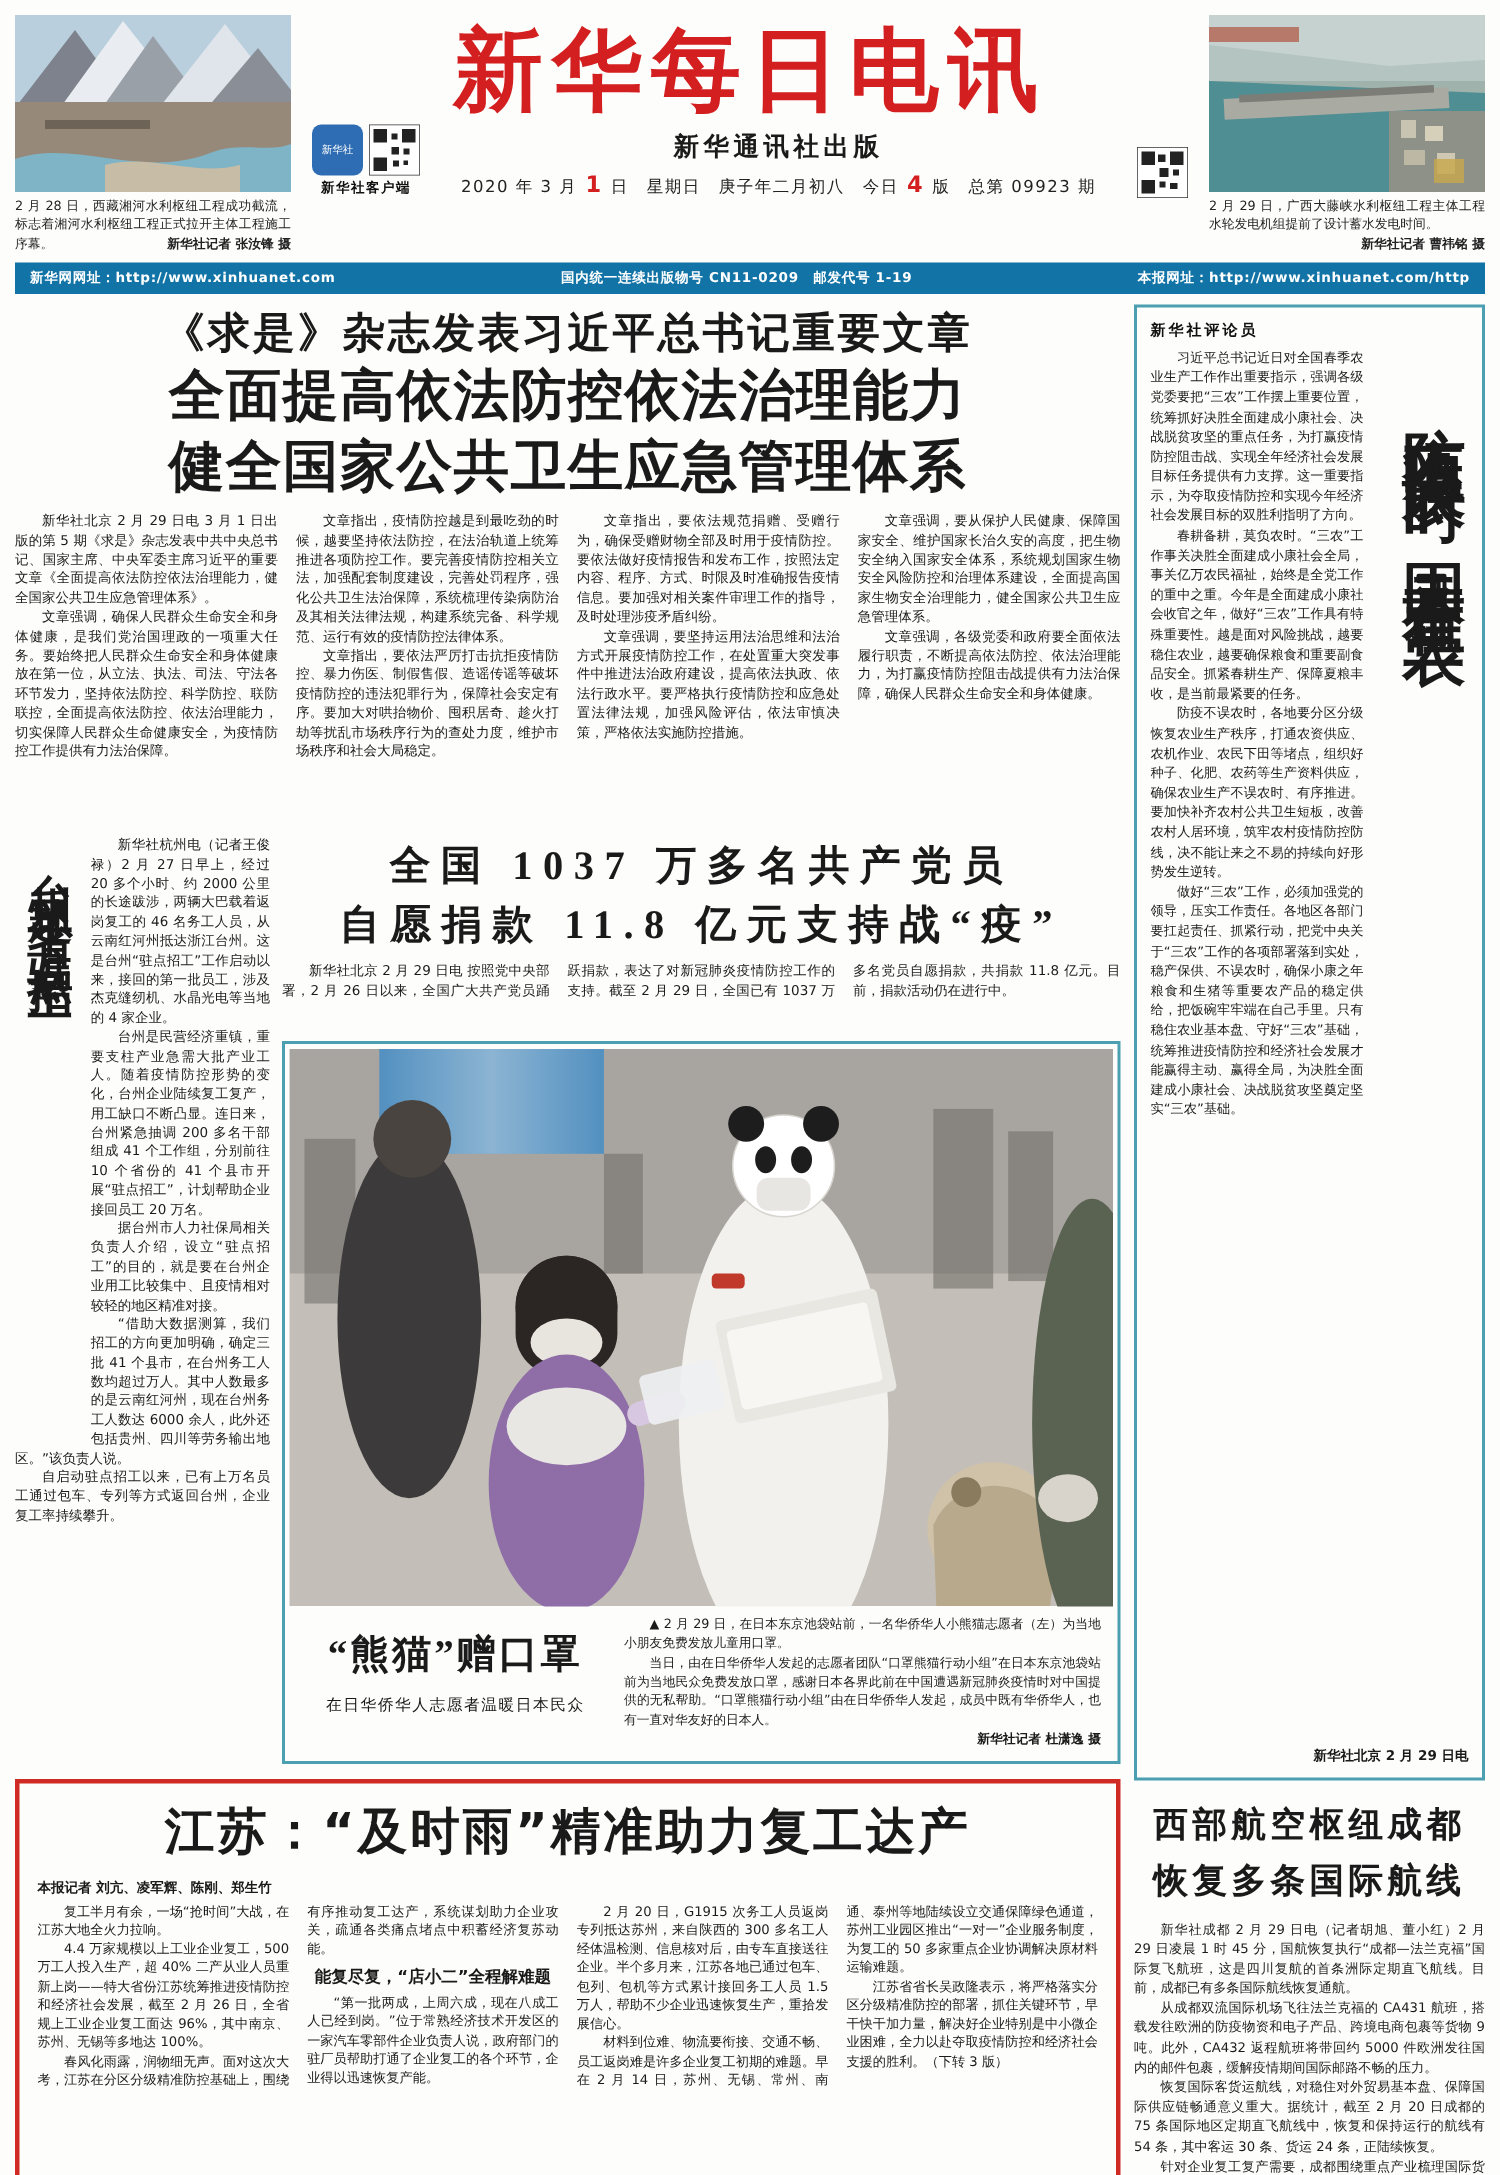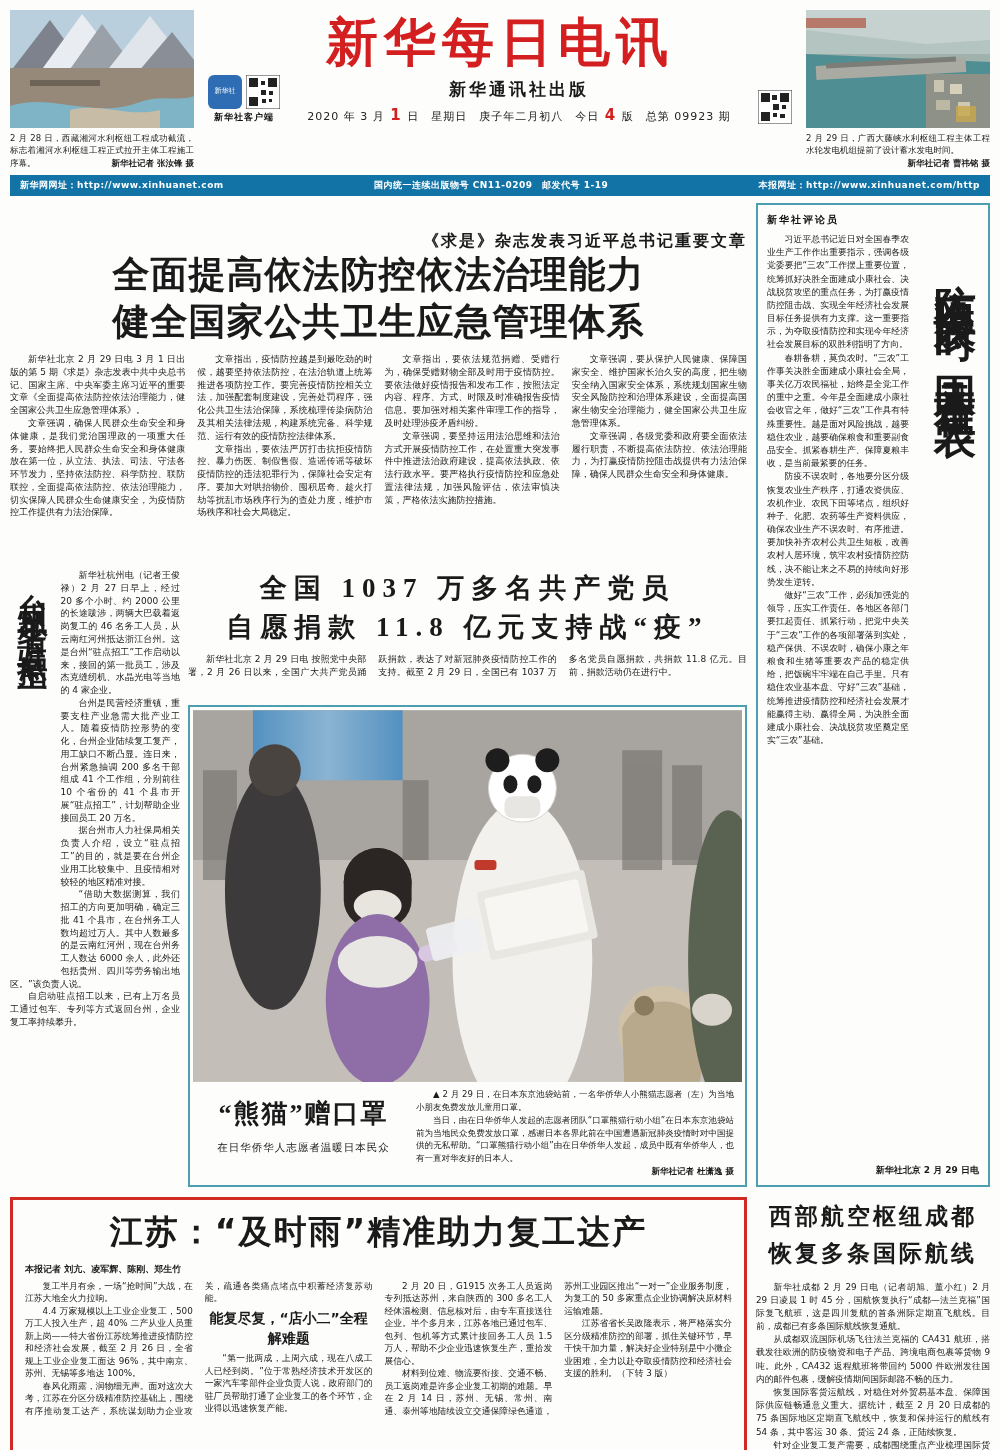--- a/index.html
+++ b/index.html
@@ -12,21 +12,21 @@
   .serif { font-family:"Liberation Serif","DejaVu Serif",serif; }
 
   
   #header { display:flex; justify-content:space-between; align-items:flex-start; }
   .corner-photo { width:184px; flex:0 0 184px; }
   .corner-photo svg { display:block; width:184px; height:118px; }
   .corner-caption { font-size:8.5px; line-height:1.45; margin-top:4px; text-align:justify; color:#222; }
   .corner-caption .credit { font-weight:bold; float:right; }
   #masthead-block { flex:1; padding:0 14px; text-align:center; }
   #paper-title {
-    color:#d31f1f; font-weight:bold; font-size:52px; line-height:1.05;
+    color:#d31f1f; font-weight:bold; font-size:60px; line-height:1.05;
     letter-spacing:6px; white-space:nowrap; margin-top:6px;
   }
   #masthead-sub { display:flex; align-items:flex-end; justify-content:flex-end; margin-top:4px; }
   .qr-cluster { display:flex; gap:4px; align-items:flex-end; }
   .app-tile { width:34px; height:34px; background:#2e6db4; border-radius:6px; color:#fff;
     font-size:7px; display:flex; align-items:center; justify-content:center; text-align:center; line-height:1.2;}
   .qr { width:34px; height:34px; }
   .qr-label { font-size:9px; font-weight:bold; letter-spacing:1px; margin-top:2px; color:#111; }
   #pub-center { flex:1; text-align:center; }
   #publisher { font-size:17px; font-weight:bold; letter-spacing:3px; }
@@ -38,21 +38,21 @@
     margin-top:6px; background:#1173a6; color:#fff; font-size:9px; font-weight:bold;
     display:flex; justify-content:space-between; padding:4px 10px; letter-spacing:0.5px;
   }
 
   
   #main { display:flex; gap:9px; margin-top:7px; }
   #col-left { width:737px; flex:0 0 737px; }
   #col-right { flex:1; display:flex; flex-direction:column; }
 
   
-  #lead-kicker { text-align:right; font-size:16px; font-weight:bold; letter-spacing:2px;margin-top:28px; }
+  #lead-kicker { text-align:center; font-size:28px; font-weight:bold; letter-spacing:2px; }
   .lead-headline { text-align:center; font-size:37px; font-weight:900; letter-spacing:1px; line-height:1.26; }
   #lead-body { margin-top:8px; column-count:4; column-gap:12px; height:206px; overflow:hidden;
     font-size:9px; line-height:1.42; text-align:justify; }
   #lead-body p { text-indent:2em; }
 
   
   #mid-row { display:flex; gap:8px; margin-top:10px; }
   #taizhou { width:170px; flex:0 0 170px; height:612px; overflow:hidden; font-size:9px; line-height:1.42; text-align:justify; }
   #taizhou-head {
     float:left; writing-mode:vertical-rl; text-orientation:upright;
@@ -100,21 +100,21 @@
   #chengdu-body { margin-top:8px; font-size:8.8px; line-height:1.5; text-align:justify; height:358px; overflow:hidden; }
   #chengdu-body p { text-indent:2em; }
 
   
   #jiangsu { margin-top:10px; border:3px solid #cf2b24; padding:8px 12px 10px; height:315px; overflow:hidden; }
   #jiangsu-headline { text-align:center; font-size:33px; font-weight:900; letter-spacing:2px; margin-top:2px; }
   #jiangsu-byline { font-size:9px; font-weight:bold; margin:8px 0 4px; }
   #jiangsu-cols { column-count:4; column-gap:12px; height:158px; overflow:hidden;
     font-size:8.8px; line-height:1.42; text-align:justify; }
   #jiangsu-cols p { text-indent:2em; }
-  #jiangsu-subhead { font-size:14px; font-weight:bold; text-align:center; margin:4px 0; }
+  #jiangsu-subhead { font-size:11px; font-weight:bold; text-align:center; margin:4px 0; }
 </style>
 </head>
 <body>
 
 <div id="page">
 
   <div id="header">
 
     <div class="corner-photo">
       <svg viewBox="0 0 184 118" aria-hidden="true">

